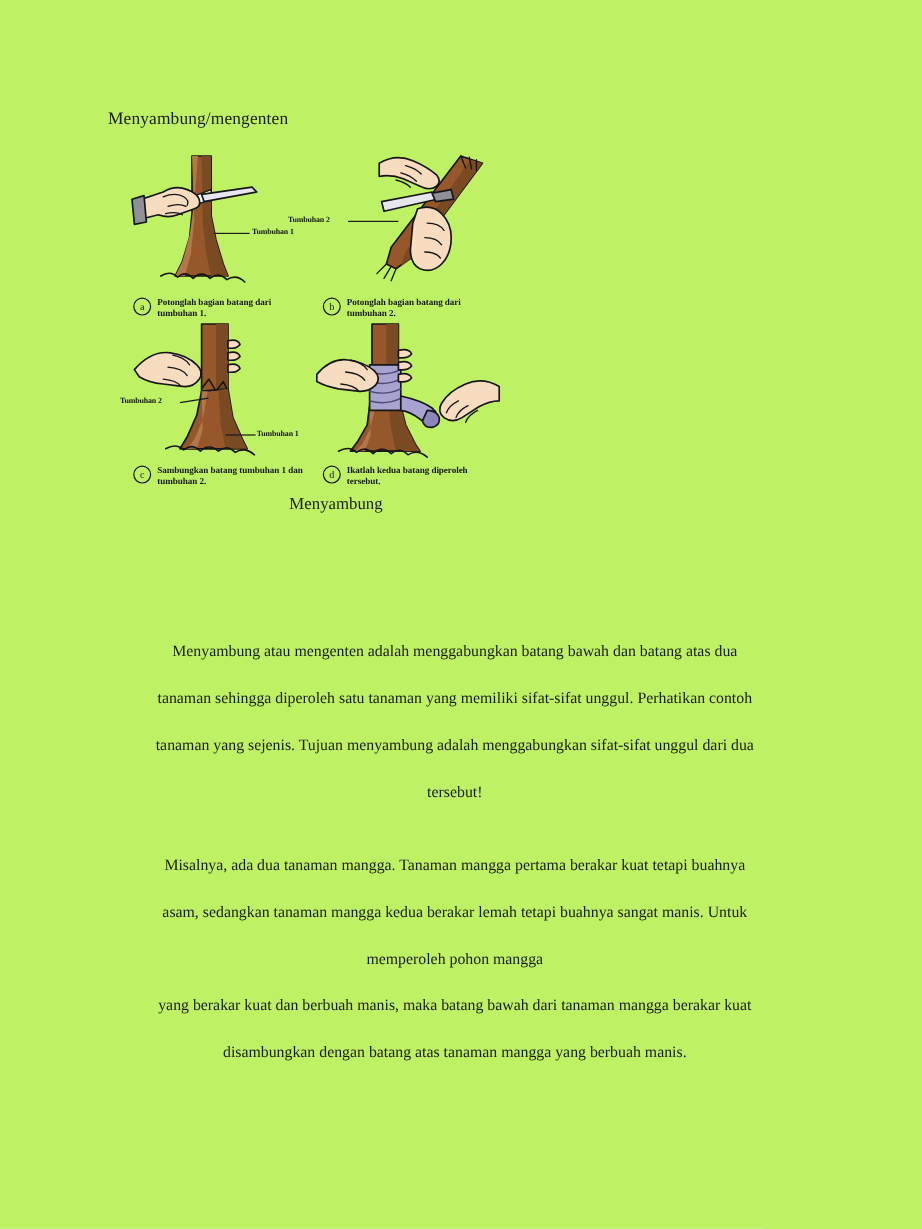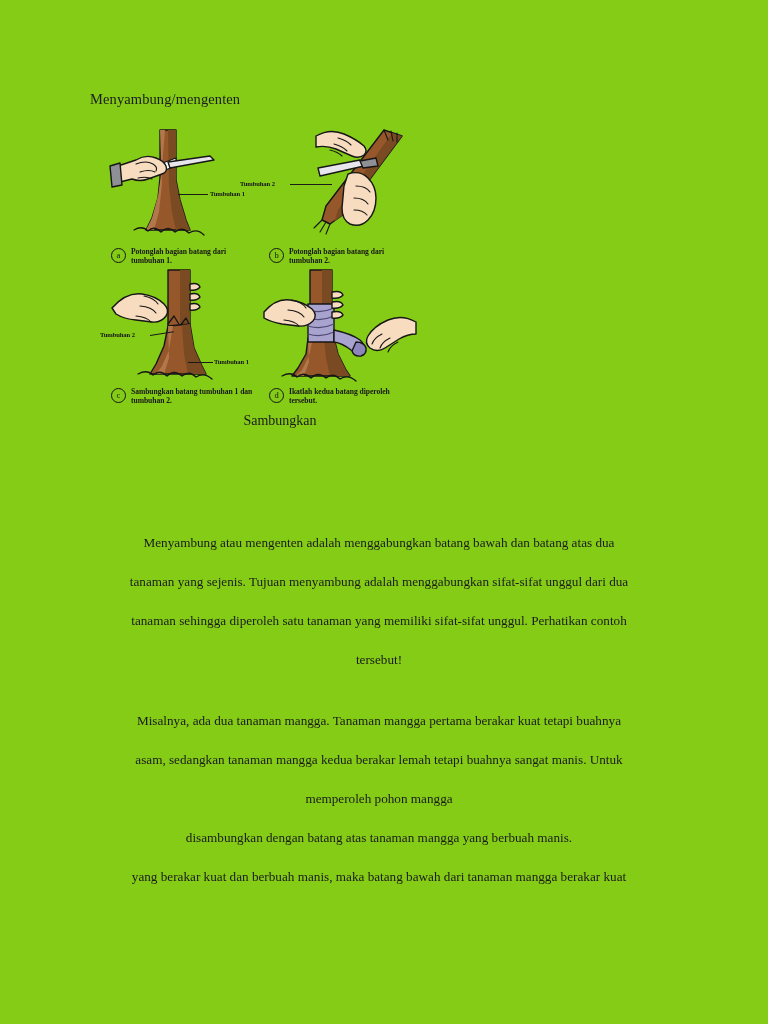--- a/index.html
+++ b/index.html
@@ -11,21 +11,21 @@
     width: 768px;
     height: 1024px;
     position: relative;
     font-family: "Liberation Serif", "DejaVu Serif", serif;
     color: #1a1a1a;
     overflow: hidden;
   }
   .page {
     position: absolute;
     inset: 0;
-    background: #84cc16;
+    background: #bef264;
     padding-left: 33px;
   }
 
   
   .doc-heading {
     position: absolute;
     left: 90px;
     top: 90px;
     font-size: 14.5px;
     line-height: 18px;
@@ -266,35 +266,35 @@
             </g>
           </svg>
         </div>
         <div class="panel-caption">
           <span class="panel-letter">d</span>
           <span class="panel-caption-text">Ikatlah kedua batang diperoleh tersebut.</span>
         </div>
       </div>
 
     </div>
-    <div class="fig-title">Sambungkan</div>
+    <div class="fig-title">Menyambung</div>
   </div>
 
   <div class="body-block" id="para-1">
     <p>
       <span class="body-line">Menyambung atau mengenten adalah menggabungkan batang bawah dan batang atas dua</span>
+      <span class="body-line">tanaman sehingga diperoleh satu tanaman yang memiliki sifat-sifat unggul. Perhatikan contoh</span>
       <span class="body-line">tanaman yang sejenis. Tujuan menyambung adalah menggabungkan sifat-sifat unggul dari dua</span>
-      <span class="body-line">tanaman sehingga diperoleh satu tanaman yang memiliki sifat-sifat unggul. Perhatikan contoh</span>
       <span class="body-line">tersebut!</span>
     </p>
   </div>
 
   <div class="body-block" id="para-2">
     <p>
       <span class="body-line">Misalnya, ada dua tanaman mangga. Tanaman mangga pertama berakar kuat tetapi buahnya</span>
       <span class="body-line">asam, sedangkan tanaman mangga kedua berakar lemah tetapi buahnya sangat manis. Untuk</span>
       <span class="body-line">memperoleh pohon mangga</span>
+      <span class="body-line">yang berakar kuat dan berbuah manis, maka batang bawah dari tanaman mangga berakar kuat</span>
       <span class="body-line">disambungkan dengan batang atas tanaman mangga yang berbuah manis.</span>
-      <span class="body-line">yang berakar kuat dan berbuah manis, maka batang bawah dari tanaman mangga berakar kuat</span>
     </p>
   </div>
 
 </div>
 
 </body></html>

